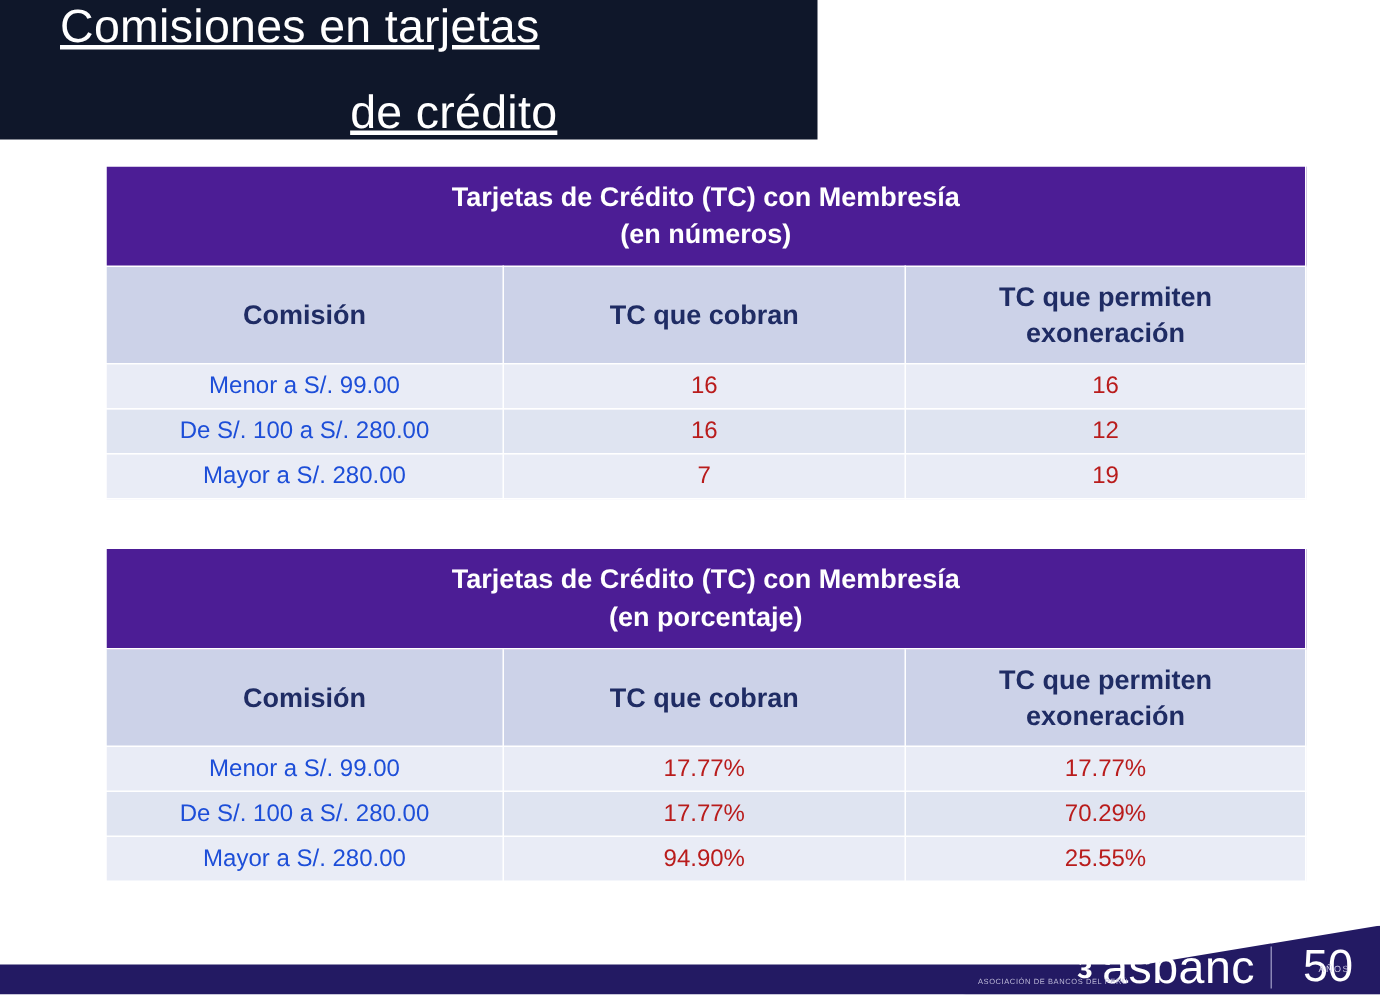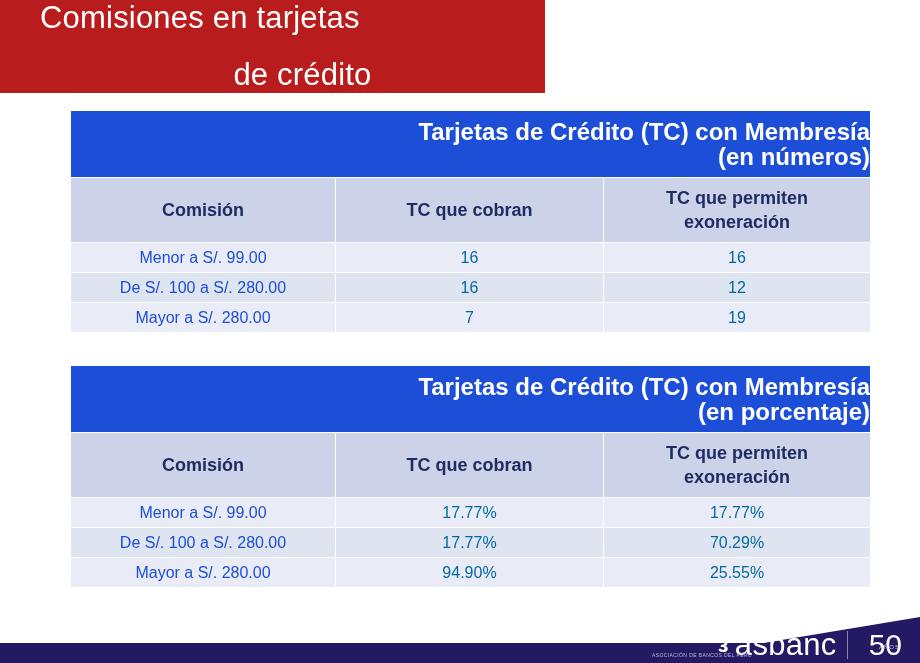--- a/index.html
+++ b/index.html
@@ -15,29 +15,30 @@
     position: relative;
   }
 
   
   .title-banner {
     position: absolute;
     left: 0;
     top: 0;
     width: 545px;
     height: 93px;
-    background: #b91c1c;
+    background: #0f172a;
     color: #ffffff;
     display: flex;
     flex-direction: column;
     align-items: center;
     justify-content: center;
     box-sizing: border-box;
     padding-left: 40px;
     padding-right: 10px;
+    text-decoration: underline;
   }
   .title-line {
     font-size: 31px;
     line-height: 40px;
     font-weight: normal;
     letter-spacing: 0.2px;
     white-space: nowrap;
   }
   .title-line-1 { align-self: flex-start; }
   .title-line-2 { align-self: center; padding-left: 30px; margin-top: 17px;}
@@ -56,26 +57,26 @@
     width: 100%;
     table-layout: fixed;
   }
   table.data-table td,
   table.data-table th {
     border: 1px solid #ffffff;
     padding: 0;
   }
 
   .tbl-title {
-    background: #1d4ed8;
+    background: #4c1d95;
     color: #ffffff;
     font-weight: bold;
-    font-size: 24px;
+    font-size: 18px;
     line-height: 25px;
-    text-align: right;
+    text-align: center;
     height: 66px;
     padding: 6px 4px;
   }
   .tbl-title .sub {
     display: block;
   }
 
   .col-head {
     background: #ccd2e8;
     color: #1f2c64;
@@ -84,21 +85,21 @@
     line-height: 24px;
     text-align: center;
     height: 64px;
     padding: 4px 6px;
   }
 
   .cell {
     font-size: 16px;
     line-height: 20px;
     text-align: center;
-    color: #0369a1;
+    color: #b91c1c;
     height: 29px;
     padding: 3px 4px;
     background: #e9ecf6;
   }
   .cell.alt {
     background: #dfe4f1;
   }
   .cell.label {
     color: #1d4ed8;
   }

